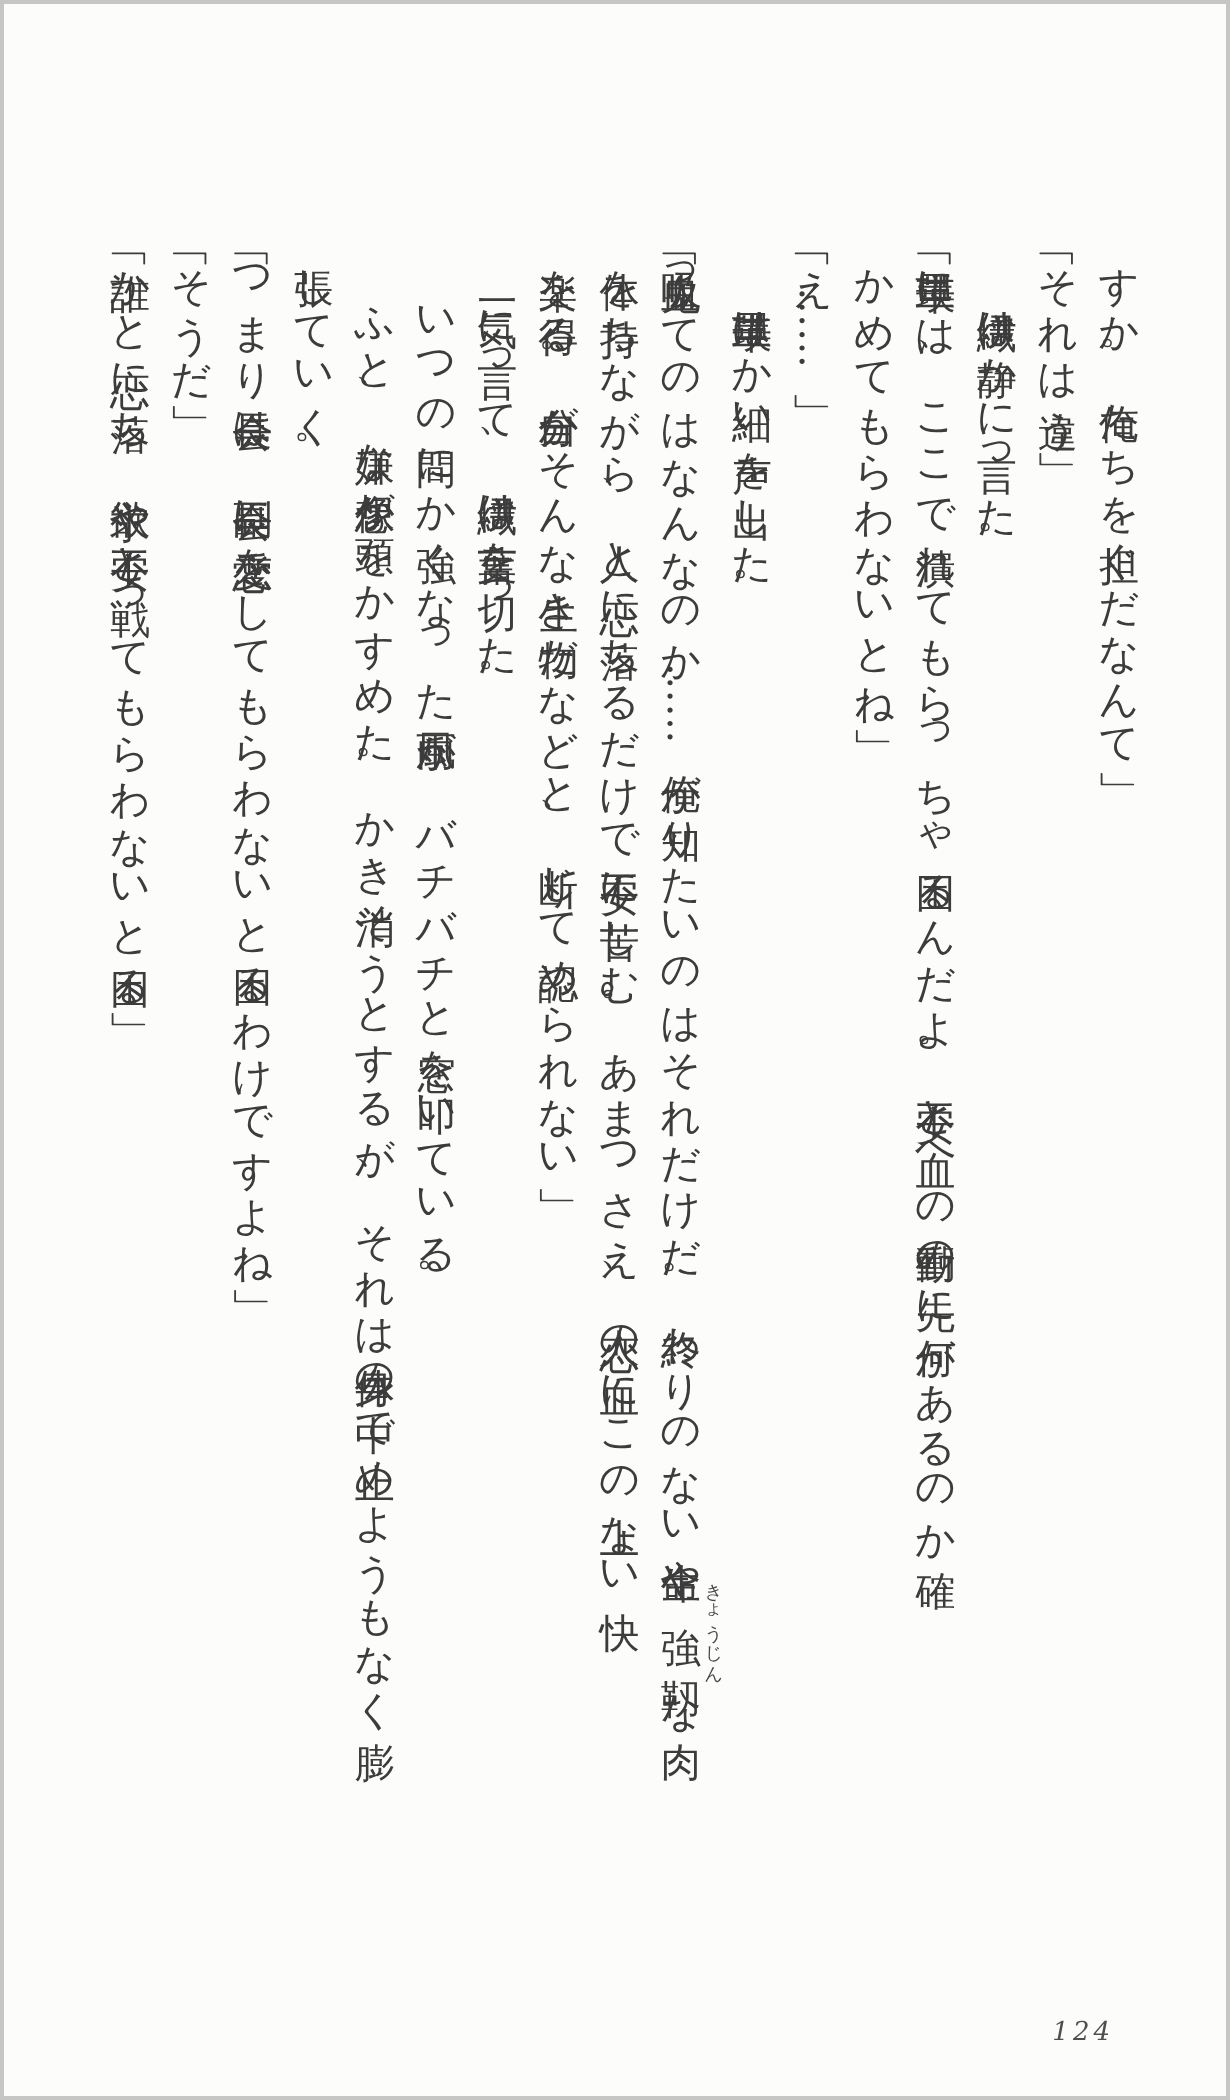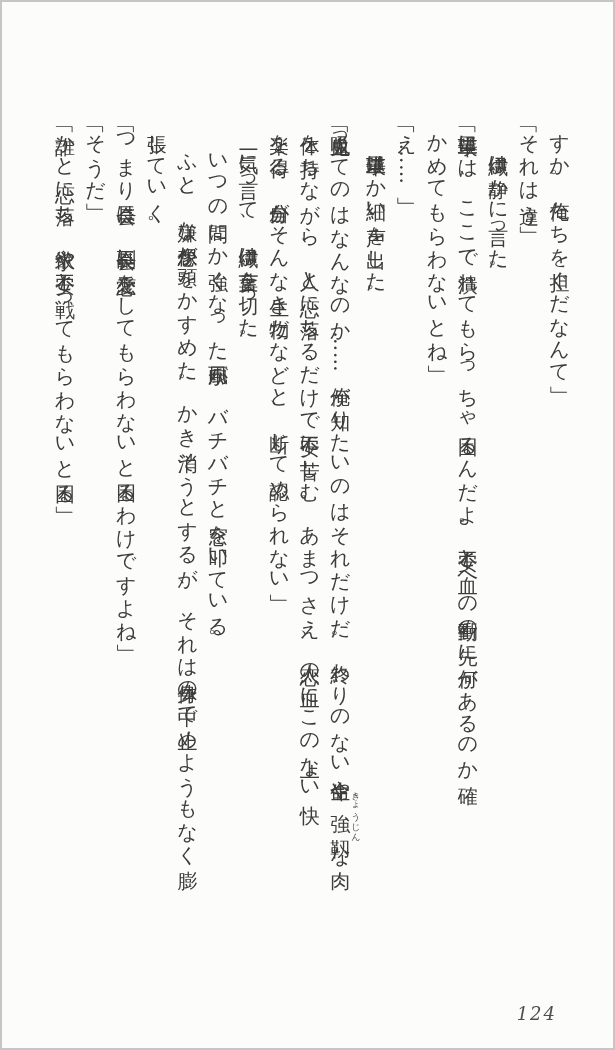--- a/index.html
+++ b/index.html
@@ -35,21 +35,21 @@
   ruby rt {
     font-size: 9px;
     letter-spacing: 0;
     color: #4a4a4a;
     font-family: "DejaVu Serif", "Liberation Serif", serif;
   }
   .page-number {
     position: absolute;
     right: 56px;
     bottom: 24px;
-    font-size: 18px;
+    font-size: 13px;
     font-style: italic;
     color: #4e4e4e;
     letter-spacing: 2px;
     text-align: right;
   }
 </style>
 </head>
 <body>
 
 <div class="page">

